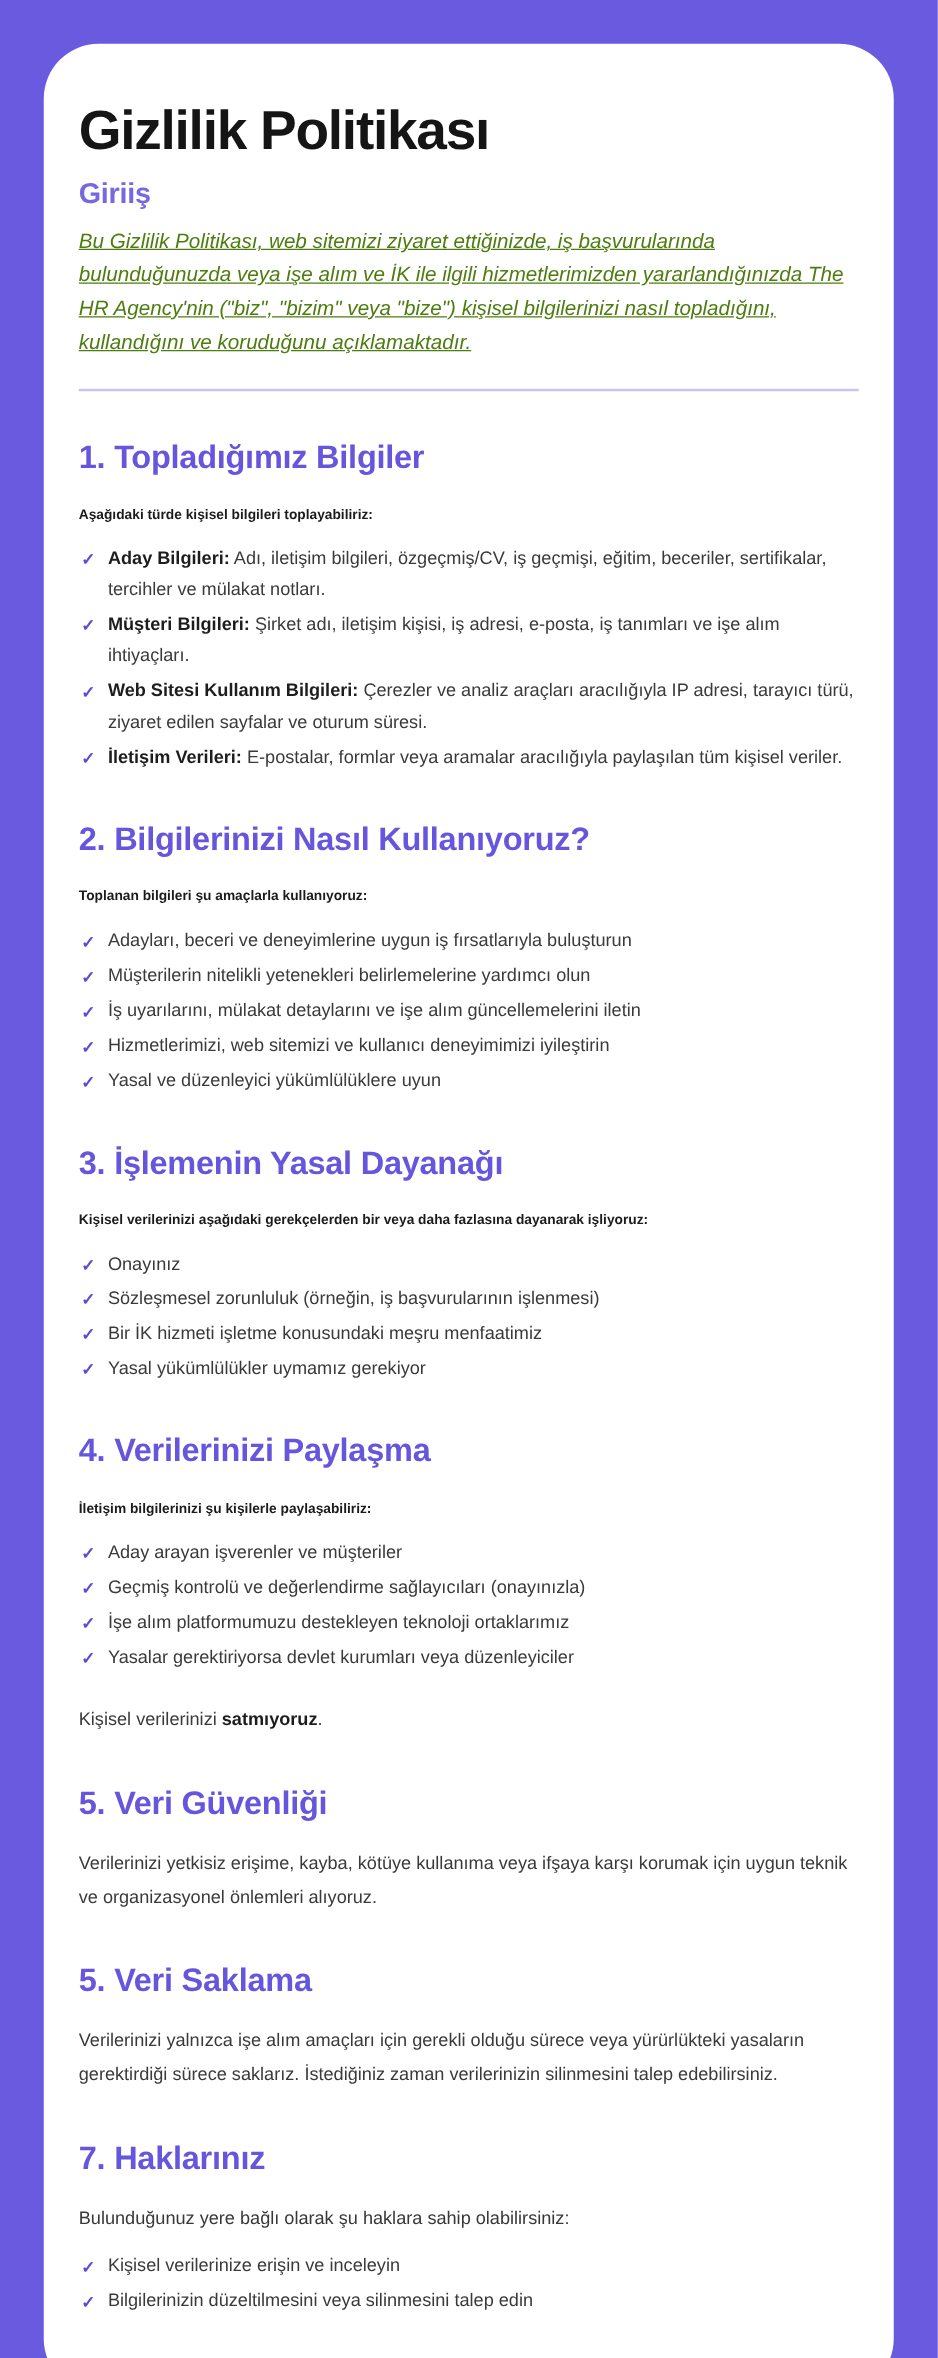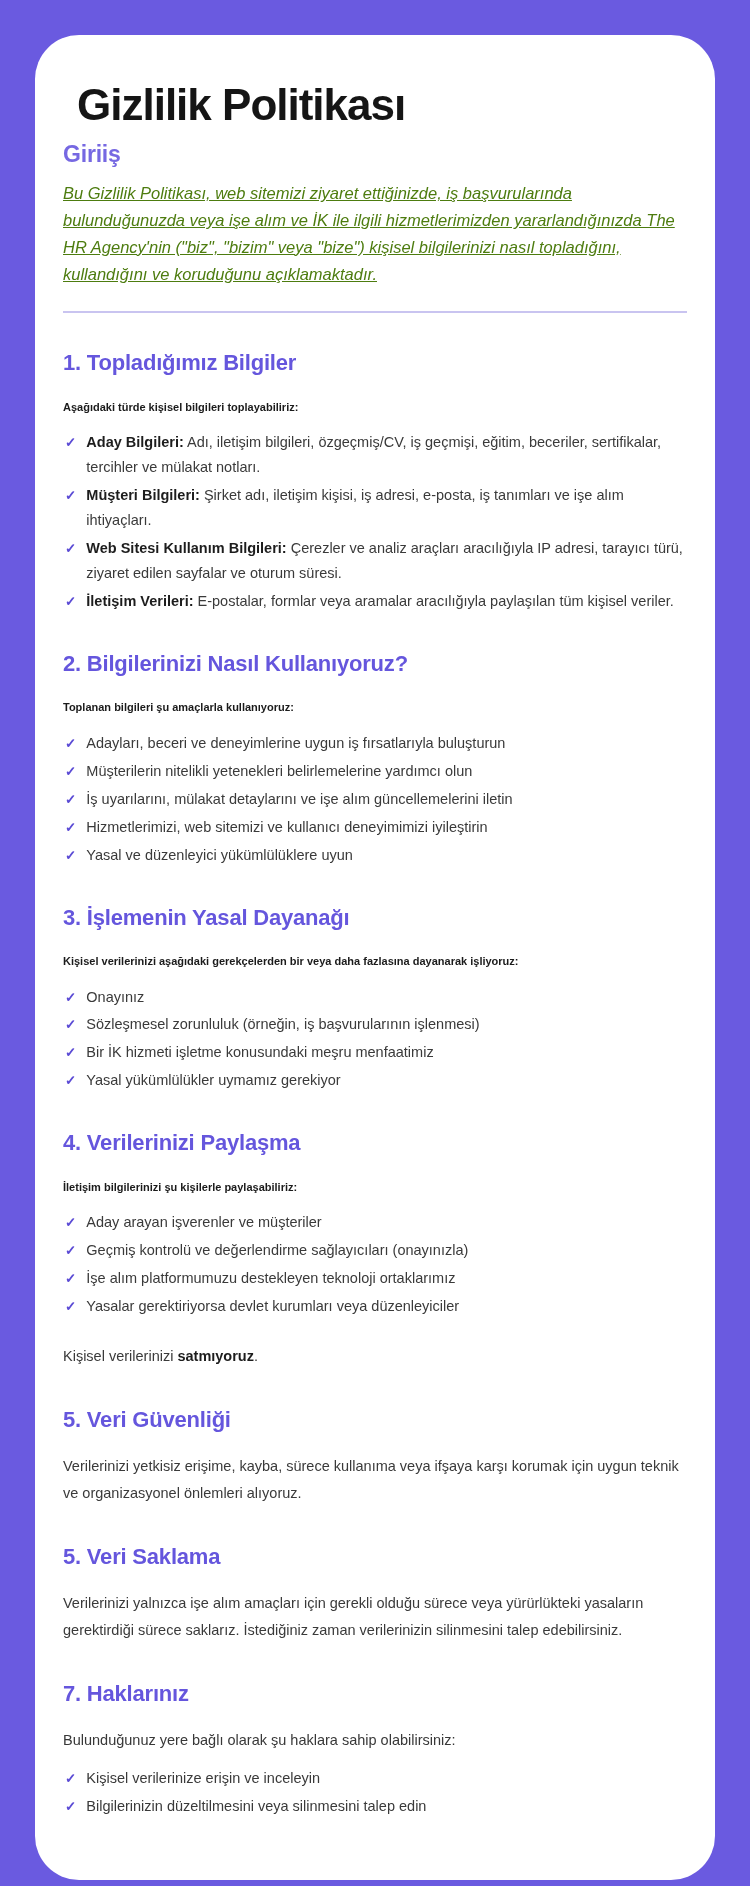--- a/index.html
+++ b/index.html
@@ -12,27 +12,27 @@
     --divider:#C9C4F0;
     --ink:#151515;
     --body:#3A3A3A;
   }
   *{box-sizing:border-box;}
   html,body{margin:0;padding:0;background:var(--bg);}
   body{font-family:"Liberation Sans", sans-serif; -webkit-font-smoothing:antialiased;}
   .frame{width:750px;margin:0 auto;padding:35px 35px 42px;}
   .card{background:#ffffff;border-radius:44px;padding:26px 28px 58px;min-height:1770px;}
 
-  h1.page-title{font-size:44px;font-weight:bold;color:var(--ink);margin:20px 14px 0;letter-spacing:-1px;line-height:1.1;}
+  h1.page-title{font-size:44px;font-weight:bold;color:var(--ink);margin:20px 0 0;letter-spacing:-1px;line-height:1.1;}
 
   .intro-heading{font-size:23px;color:var(--accent-soft);font-weight:600;margin:12px 0 0;letter-spacing:-0.2px;}
   .intro{font-style:italic;font-size:16.5px;line-height:1.62;color:#4d7c0f;margin:12px 0 0;text-decoration:underline;}
   hr.divider{border:none;border-top:2px solid var(--divider);margin:24px 0 0;}
 
-  section.policy-section h2.section-heading{font-size:22px;color:var(--accent);font-weight:600;margin:36px 0 0;letter-spacing:-0.2px;line-height:1.25;}
+  section.policy-section h2.section-heading{font-size:26px;color:var(--accent);font-weight:600;margin:36px 0 0;letter-spacing:-0.2px;line-height:1.25;}
   p.lead{font-size:11px;font-weight:bold;color:#1B1B1B;margin:22px 0 0;line-height:1.5;}
   p.lead-regular{font-size:14.5px;color:#383838;margin:22px 0 0;line-height:1.5;}
 
   ul.checklist{list-style:none;margin:15px 0 0;padding:0 0 0 2px;}
   li.check-item{display:flex;gap:10px;font-size:14.5px;line-height:1.72;color:var(--body);margin:0 0 3px;}
   .check{color:var(--check);font-weight:bold;font-size:13.5px;flex:0 0 auto;padding-top:1px;}
   .item-label{color:#1D1D1D;}
 
   p.body{font-size:14.5px;line-height:1.85;color:var(--body);margin:20px 0 0;}
   p.note{margin:24px 0 0;}
@@ -140,21 +140,21 @@
             </li>
             <li class="check-item" data-name="list-item">
               <span class="check" data-name="check-icon">✓</span>
               <span class="item-text" data-name="list-item-text">Yasalar gerektiriyorsa devlet kurumları veya düzenleyiciler</span>
             </li>
           </ul>
           <p class="body note" data-name="section-note"><span data-name="note-text">Kişisel verilerinizi </span><b data-name="note-bold-text">satmıyoruz</b><span data-name="note-text">.</span></p>
         </section>
         <section class="policy-section" data-name="policy-section-5">
           <h2 class="section-heading" data-name="section-heading">5. Veri Güvenliği</h2>
-          <p class="body" data-name="section-paragraph">Verilerinizi yetkisiz erişime, kayba, sürece kullanıma veya ifşaya karşı korumak için uygun teknik ve organizasyonel önlemleri alıyoruz.</p>
+          <p class="body" data-name="section-paragraph">Verilerinizi yetkisiz erişime, kayba, kötüye kullanıma veya ifşaya karşı korumak için uygun teknik ve organizasyonel önlemleri alıyoruz.</p>
         </section>
         <section class="policy-section" data-name="policy-section-6">
           <h2 class="section-heading" data-name="section-heading">5. Veri Saklama</h2>
           <p class="body" data-name="section-paragraph">Verilerinizi yalnızca işe alım amaçları için gerekli olduğu sürece veya yürürlükteki yasaların gerektirdiği sürece saklarız. İstediğiniz zaman verilerinizin silinmesini talep edebilirsiniz.</p>
         </section>
         <section class="policy-section" data-name="policy-section-7">
           <h2 class="section-heading" data-name="section-heading">7. Haklarınız</h2>
           <p class="lead-regular" data-name="section-lead">Bulunduğunuz yere bağlı olarak şu haklara sahip olabilirsiniz:</p>
           <ul class="checklist" data-name="checklist">
             <li class="check-item" data-name="list-item">

